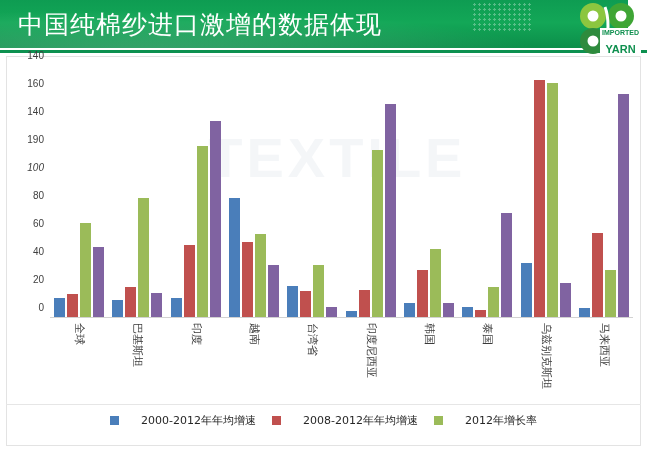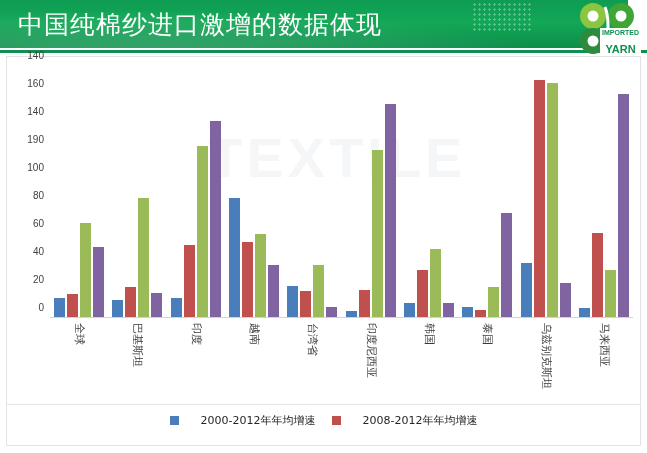--- a/index.html
+++ b/index.html
@@ -215,21 +215,21 @@
     <div id="chart-border"></div>
 
     <div id="plot">
       <div id="watermark">TEXTILE</div>
       <div id="yaxis-ticks">
           <div class="ytick" style="bottom: 0%;">0</div>
           <div class="ytick" style="bottom: 11.1111%;">20</div>
           <div class="ytick" style="bottom: 22.2222%;">40</div>
           <div class="ytick" style="bottom: 33.3333%;">60</div>
           <div class="ytick" style="bottom: 44.4444%; margin-top: 16px;">80</div>
-          <div class="ytick" style="bottom: 55.5556%;">100</div>
+          <div class="ytick" style="bottom: 55.5556%; font-style: italic;">100</div>
           <div class="ytick" style="bottom: 66.6667%;">190</div>
           <div class="ytick" style="bottom: 77.7778%;">140</div>
           <div class="ytick" style="bottom: 88.8889%;">160</div>
           <div class="ytick" style="bottom: 100%;">140</div>
         </div>
       <div id="bars">
           <div class="group">
             <div class="bar c0" title="2000-2012年年均增速 · 全球 · 14" style="height: 7.77778%; background: rgb(74, 126, 186);"></div>
             <div class="bar c1" title="2008-2012年年均增速 · 全球 · 17" style="height: 9.44444%; background: rgb(192, 80, 78);"></div>
             <div class="bar c2" title="2012年增长率 · 全球 · 68" style="height: 37.7778%; background: rgb(155, 187, 89);"></div>
@@ -328,16 +328,20 @@
     <div id="legend-rule-top"></div>
     <div id="legend">
         <div class="legend-item">
           <span class="swatch" style="background: rgb(74, 126, 186);"></span>
           <span>2000-2012年年均增速</span>
         </div>
         <div class="legend-item">
           <span class="swatch" style="background: rgb(192, 80, 78);"></span>
           <span>2008-2012年年均增速</span>
         </div>
+        <div class="legend-item">
+          <span class="swatch" style="background: rgb(155, 187, 89);"></span>
+          <span>2012年增长率</span>
+        </div>
       </div>
   </div>
 
 </div>
 
 </body></html>

